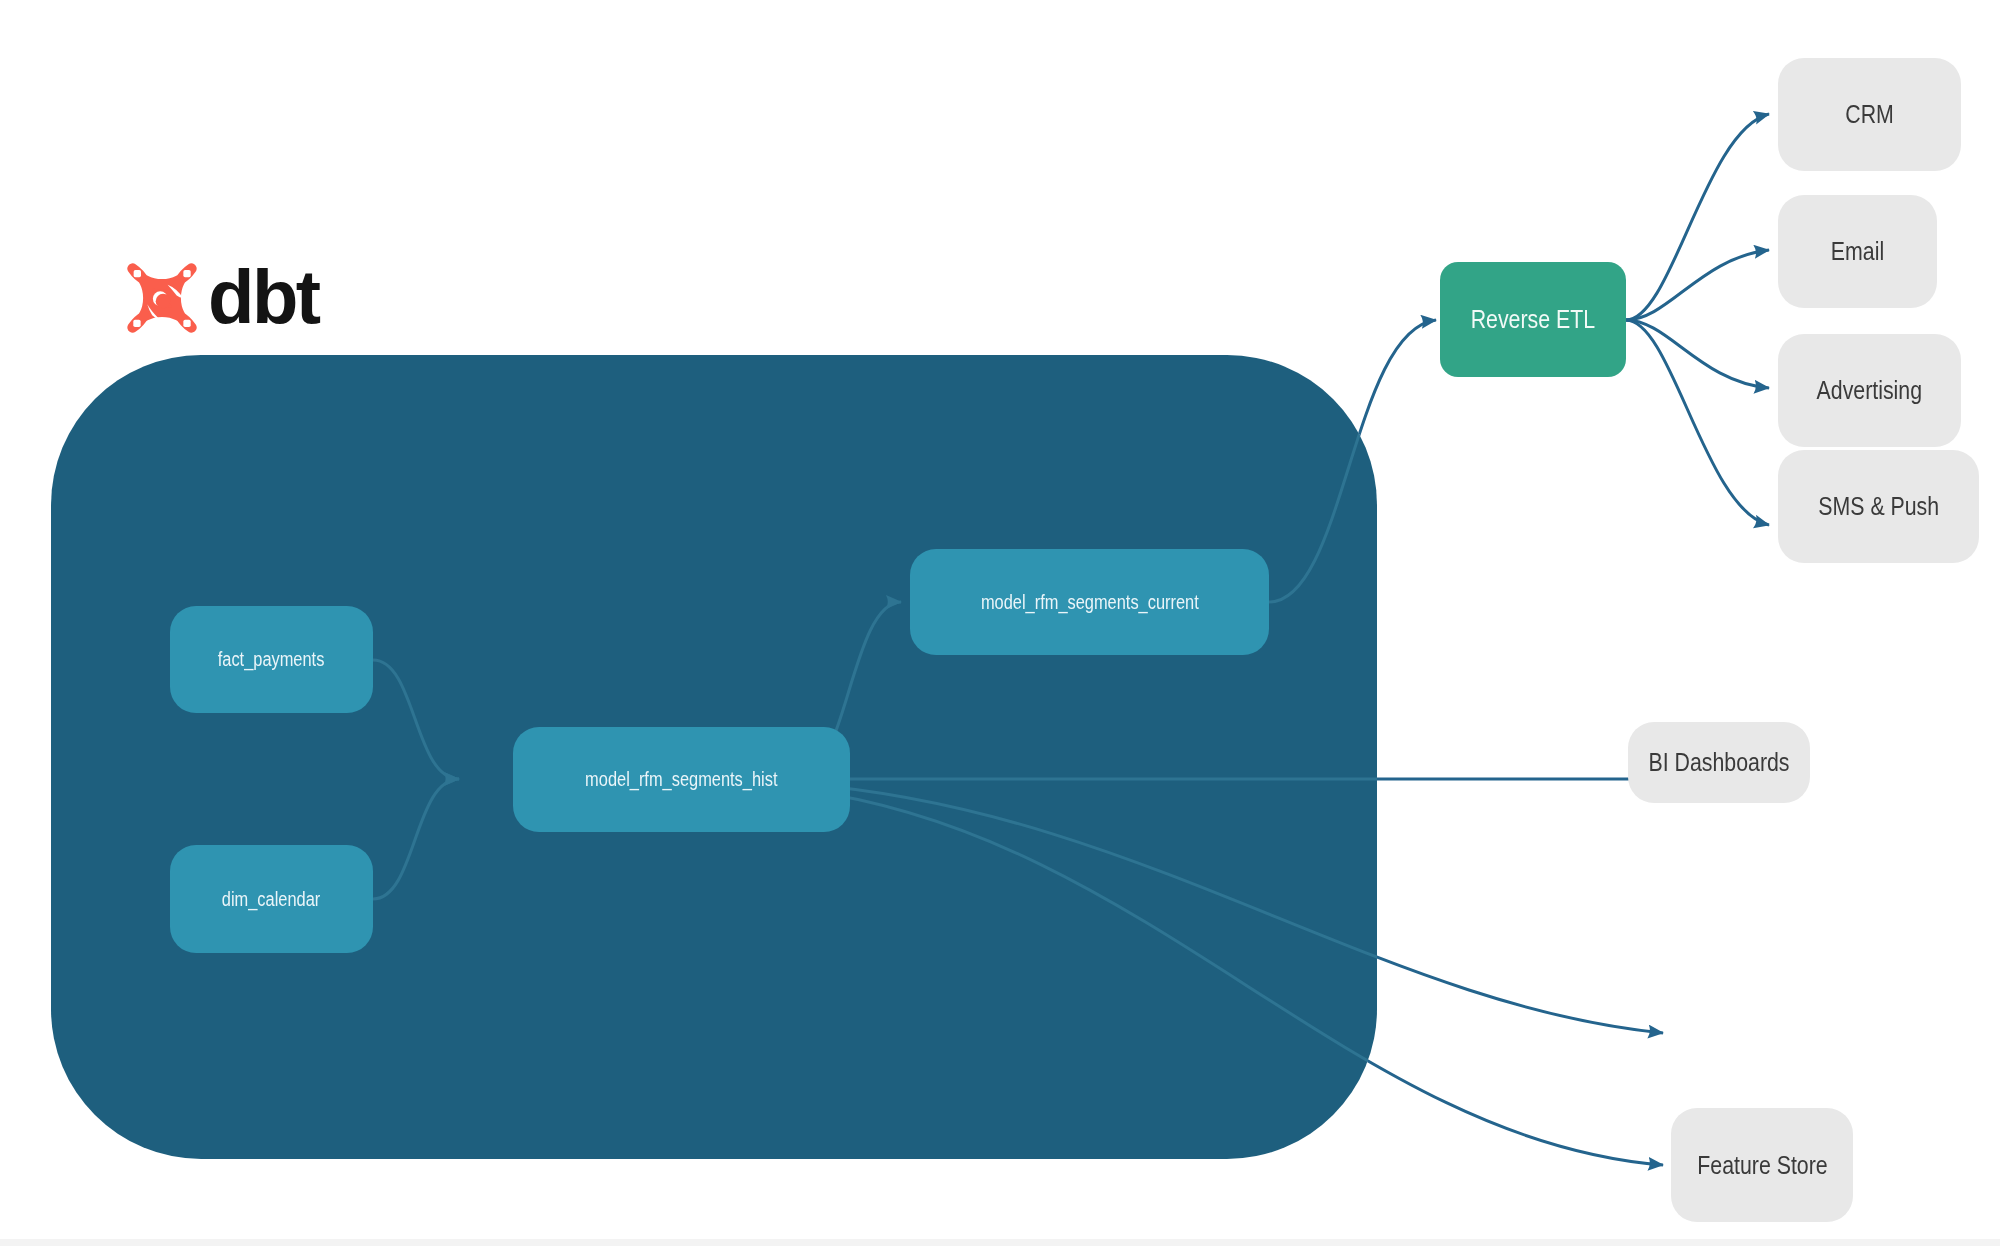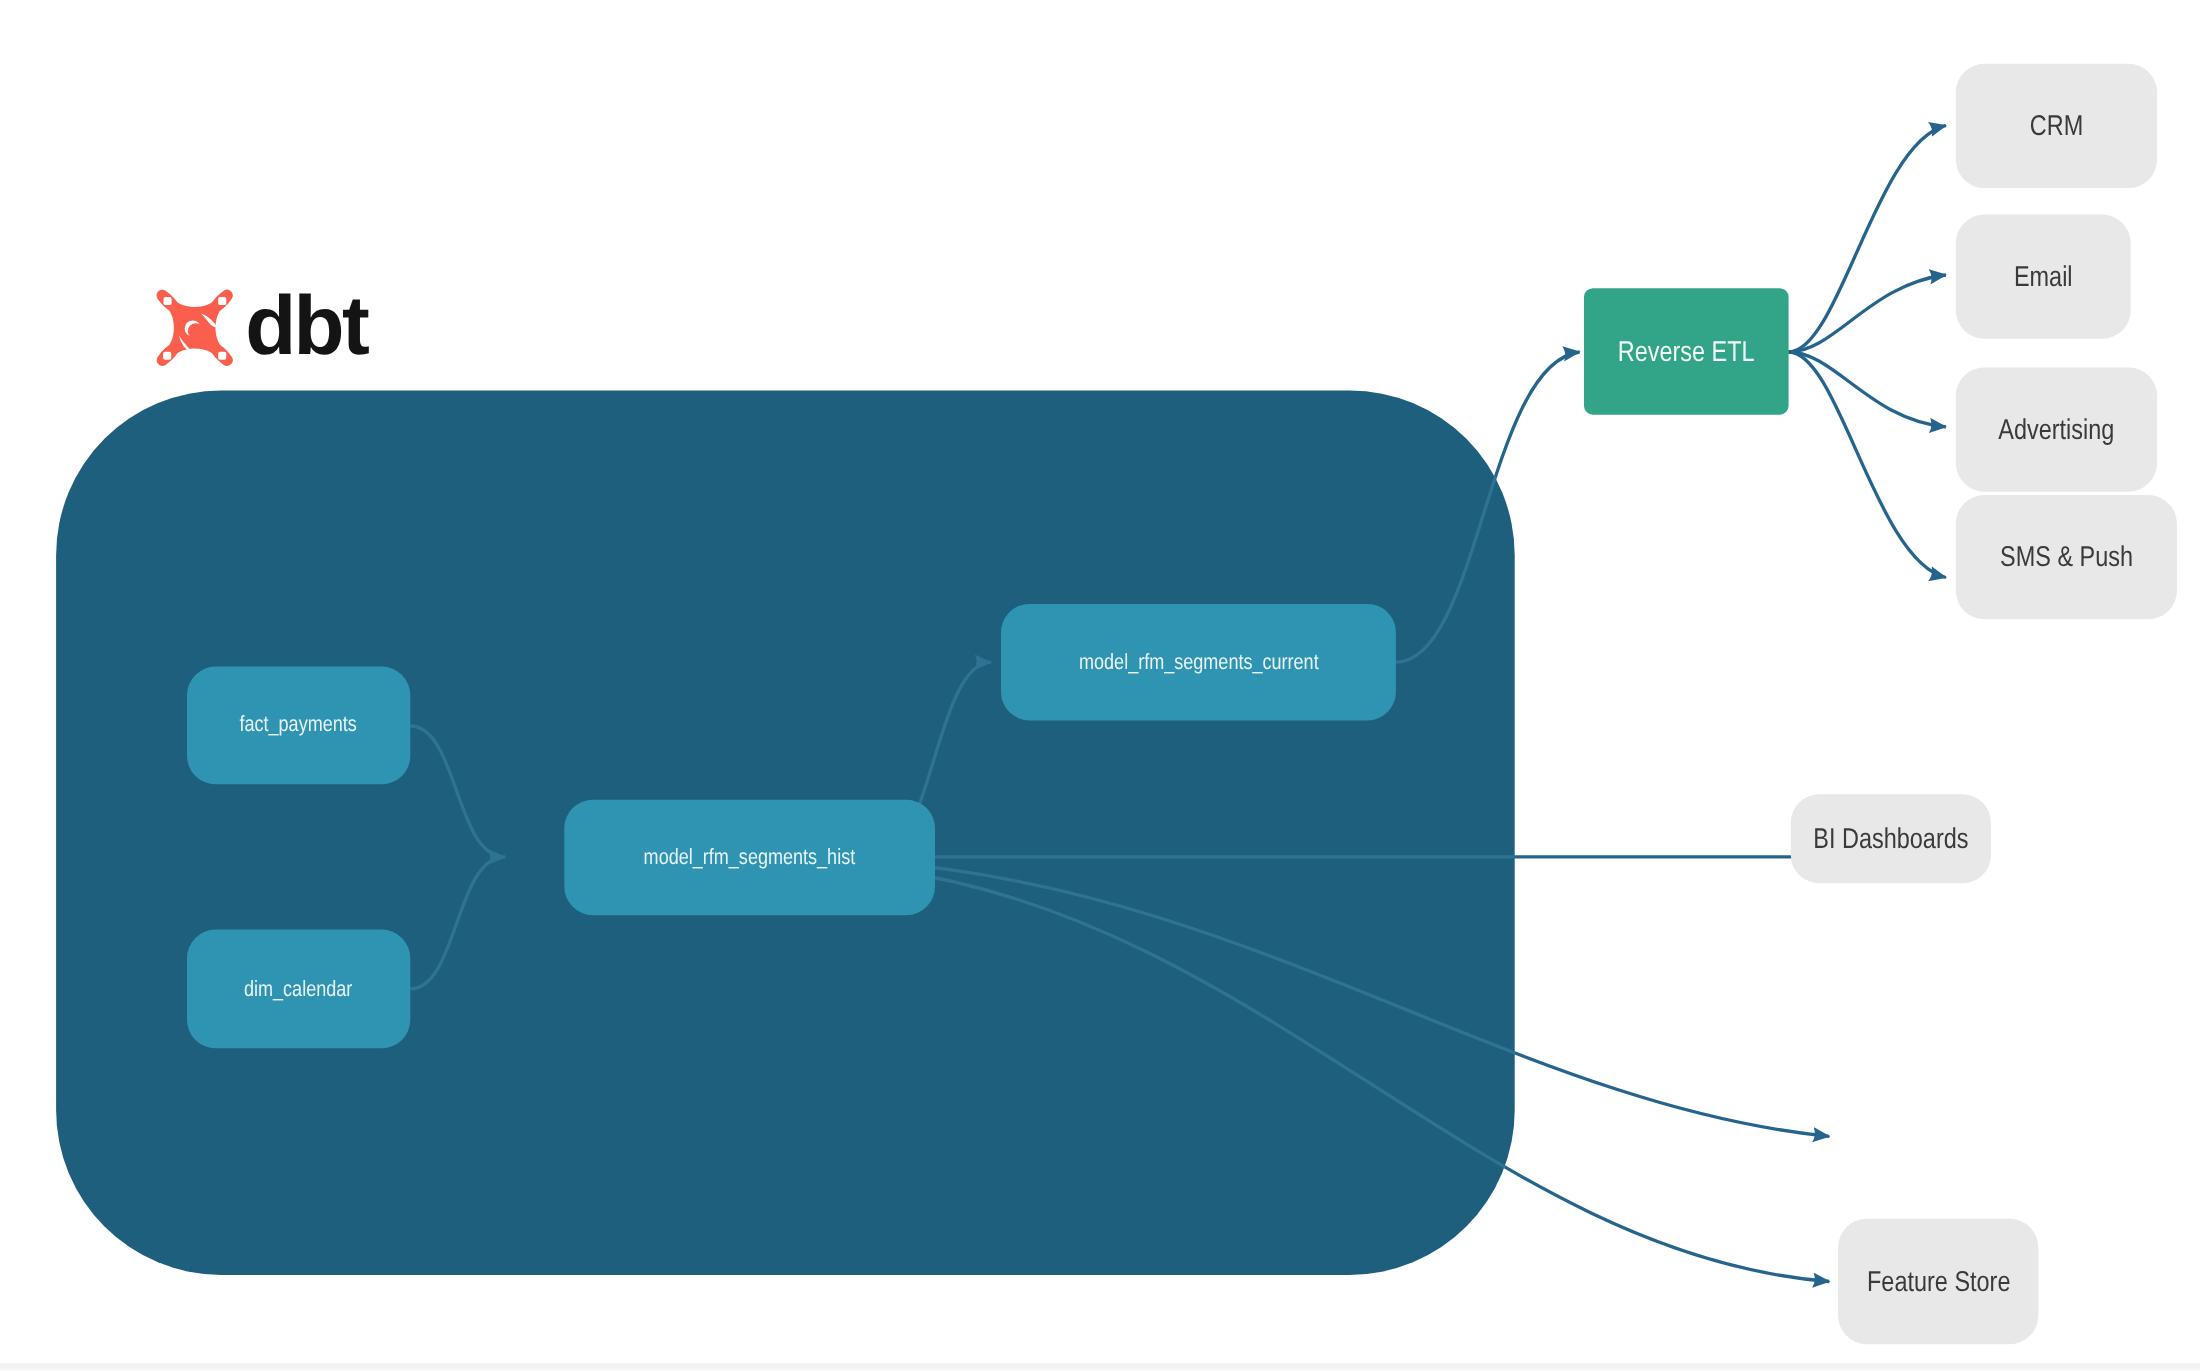--- a/index.html
+++ b/index.html
@@ -1,32 +1,32 @@
 <!DOCTYPE html>
 <html><head>
 <meta charset="utf-8">
 <style>
   html,body{margin:0;padding:0;background:#ffffff;}
   .stage{position:relative;width:2000px;height:1246px;background:#ffffff;overflow:hidden;
          font-family:"Liberation Sans","DejaVu Sans",sans-serif;}
   .abs{position:absolute;}
   
-  .logo{left:142px;top:258px;width:280px;height:80px;display:flex;align-items:center;z-index:5;}
+  .logo{left:127px;top:258px;width:280px;height:80px;display:flex;align-items:center;z-index:5;}
   .logo-star{width:70px;height:72px;flex:0 0 auto;}
   .logo-word{margin-left:11px;font-size:76px;font-weight:bold;letter-spacing:-2.5px;
              color:#141414;line-height:72px;padding-bottom:8px;position:relative;top:3px;}
   
   .bigbox{left:51px;top:355px;width:1326px;height:804px;border-radius:150px;background:#1E5F7E;z-index:1;}
   
   .edges{left:0;top:0;width:2000px;height:1246px;z-index:2;}
   
   .node{display:flex;align-items:center;justify-content:center;text-align:center;z-index:3;}
   .node > span{display:inline-block;transform:scaleX(0.82);transform-origin:50% 50%;white-space:nowrap;}
   .teal{background:#2F94B1;border-radius:26px;color:#EAF5F9;font-size:20px;}
-  .green{background:#32A487;border-radius:8px;color:#F2FAF7;font-size:26px;}
+  .green{background:#32A487;border-radius:18px;color:#F2FAF7;font-size:26px;}
   .gray{background:#E8E8E8;border-radius:26px;color:#3A3A3A;font-size:26px;line-height:37px;}
   .n-fact{left:170px;top:606px;width:203px;height:107px;}
   .n-dim{left:170px;top:845px;width:203px;height:108px;}
   .n-hist{left:494px;top:727px;width:337px;height:105px;margin-left:19px;}
   .n-current{left:910px;top:549px;width:359px;height:106px;}
   .n-reverse{left:1440px;top:262px;width:186px;height:115px;}
   .n-crm{left:1778px;top:58px;width:183px;height:113px;}
   .n-email{left:1778px;top:195px;width:159px;height:113px;}
   .n-adv{left:1778px;top:334px;width:183px;height:113px;}
   .n-sms{left:1778px;top:450px;width:201px;height:113px;}

